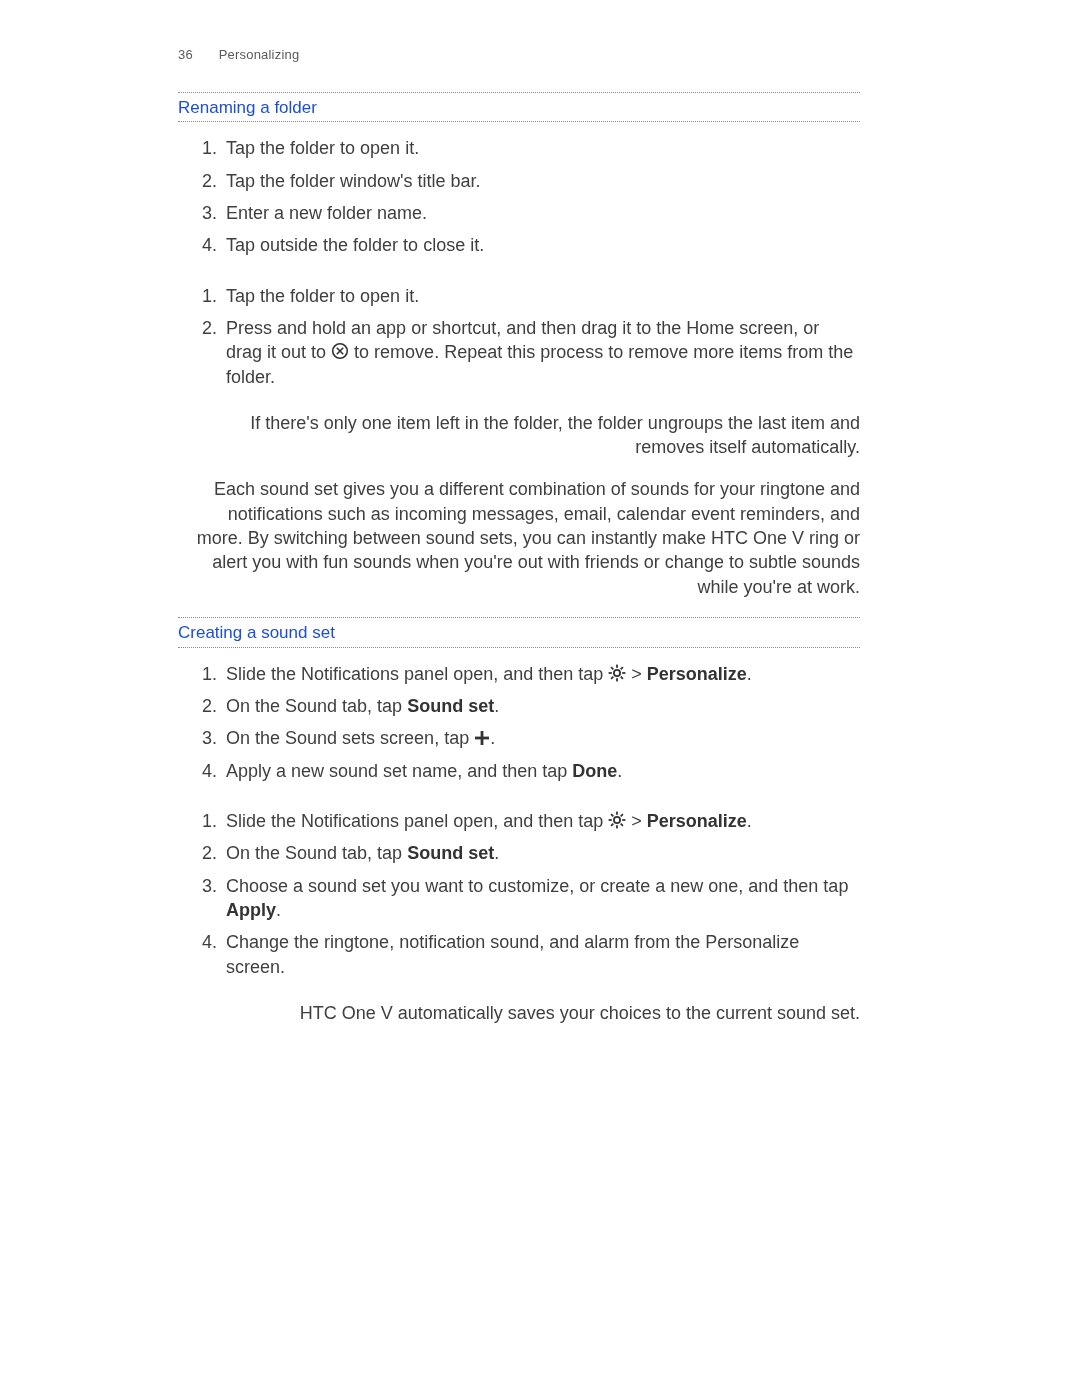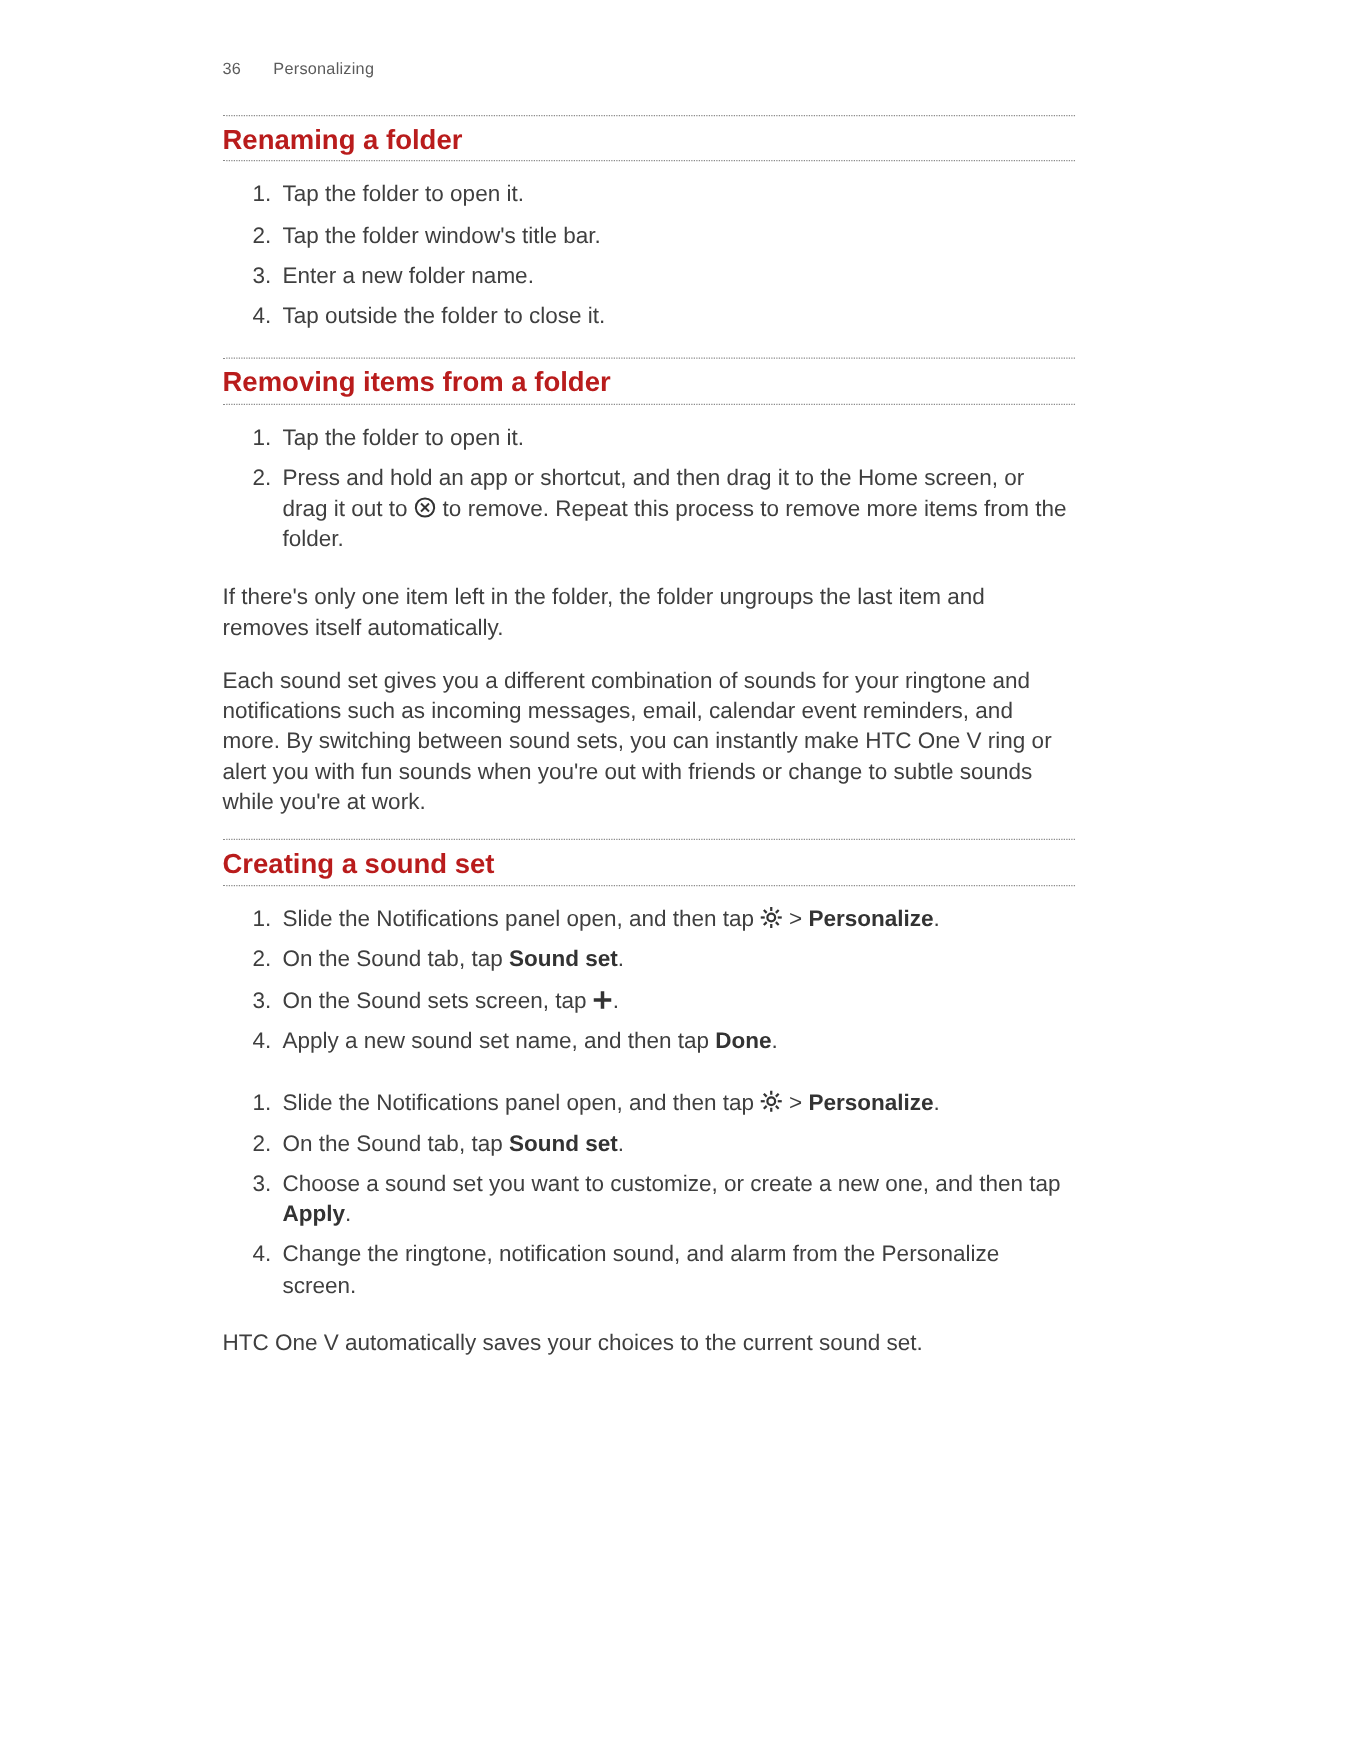--- a/index.html
+++ b/index.html
@@ -27,43 +27,44 @@
   .page-header .num {
     margin-right: 22px;
   }
   .dotted-top {
     border-top: 1px dotted #8a8a8a;
   }
   .dotted-bottom {
     border-bottom: 1px dotted #8a8a8a;
   }
   .section-h2 {
-    color: #b91c1c;
-    font-weight: 700;
-    font-size: 22px;
+    color: #1d4ed8;
+    font-weight: 400;
+    font-size: 17px;
     margin: 0;
     padding: 2px 0 0 0;
   }
   .section-h2-wrap {
     padding-top: 2px;
     padding-bottom: 2px;
   }
   ol.steps {
     margin: 10px 0 18px 0;
     padding-left: 44px;
   }
   ol.steps > li {
     padding: 4px 0;
     padding-left: 4px;
   }
   ol.steps > li::marker {
     color: #3f3f3f;
   }
   .body-p {
     margin: 10px 0 18px 0;
+    text-align: right;
   }
   .section-h1 {
     color: #76b430;
     font-weight: 400;
     font-size: 36px;
     margin: 36px 0 18px 0;
   }
   .inline-icon {
     display: inline-block;
     vertical-align: -2px;
@@ -84,23 +85,20 @@
   <div class="dotted-top section-h2-wrap dotted-bottom">
     <h2 class="section-h2">Renaming a folder</h2>
   </div>
   <ol class="steps">
     <li>Tap the folder to open it.</li>
     <li>Tap the folder window's title bar.</li>
     <li>Enter a new folder name.</li>
     <li>Tap outside the folder to close it.</li>
   </ol>
 
-  <div class="dotted-top section-h2-wrap dotted-bottom">
-    <h2 class="section-h2">Removing items from a folder</h2>
-  </div>
   <ol class="steps">
     <li>Tap the folder to open it.</li>
     <li>
       <span>Press and hold an app or shortcut, and then drag it to the Home screen, or drag it out to </span>
       <span class="inline-icon">
         <svg width="18" height="18" viewBox="0 0 18 18">
           <circle cx="9" cy="9" r="7.3" fill="none" stroke="#333" stroke-width="1.6"></circle>
           <line x1="5.8" y1="5.8" x2="12.2" y2="12.2" stroke="#333" stroke-width="1.6"></line>
           <line x1="12.2" y1="5.8" x2="5.8" y2="12.2" stroke="#333" stroke-width="1.6"></line>
         </svg>

